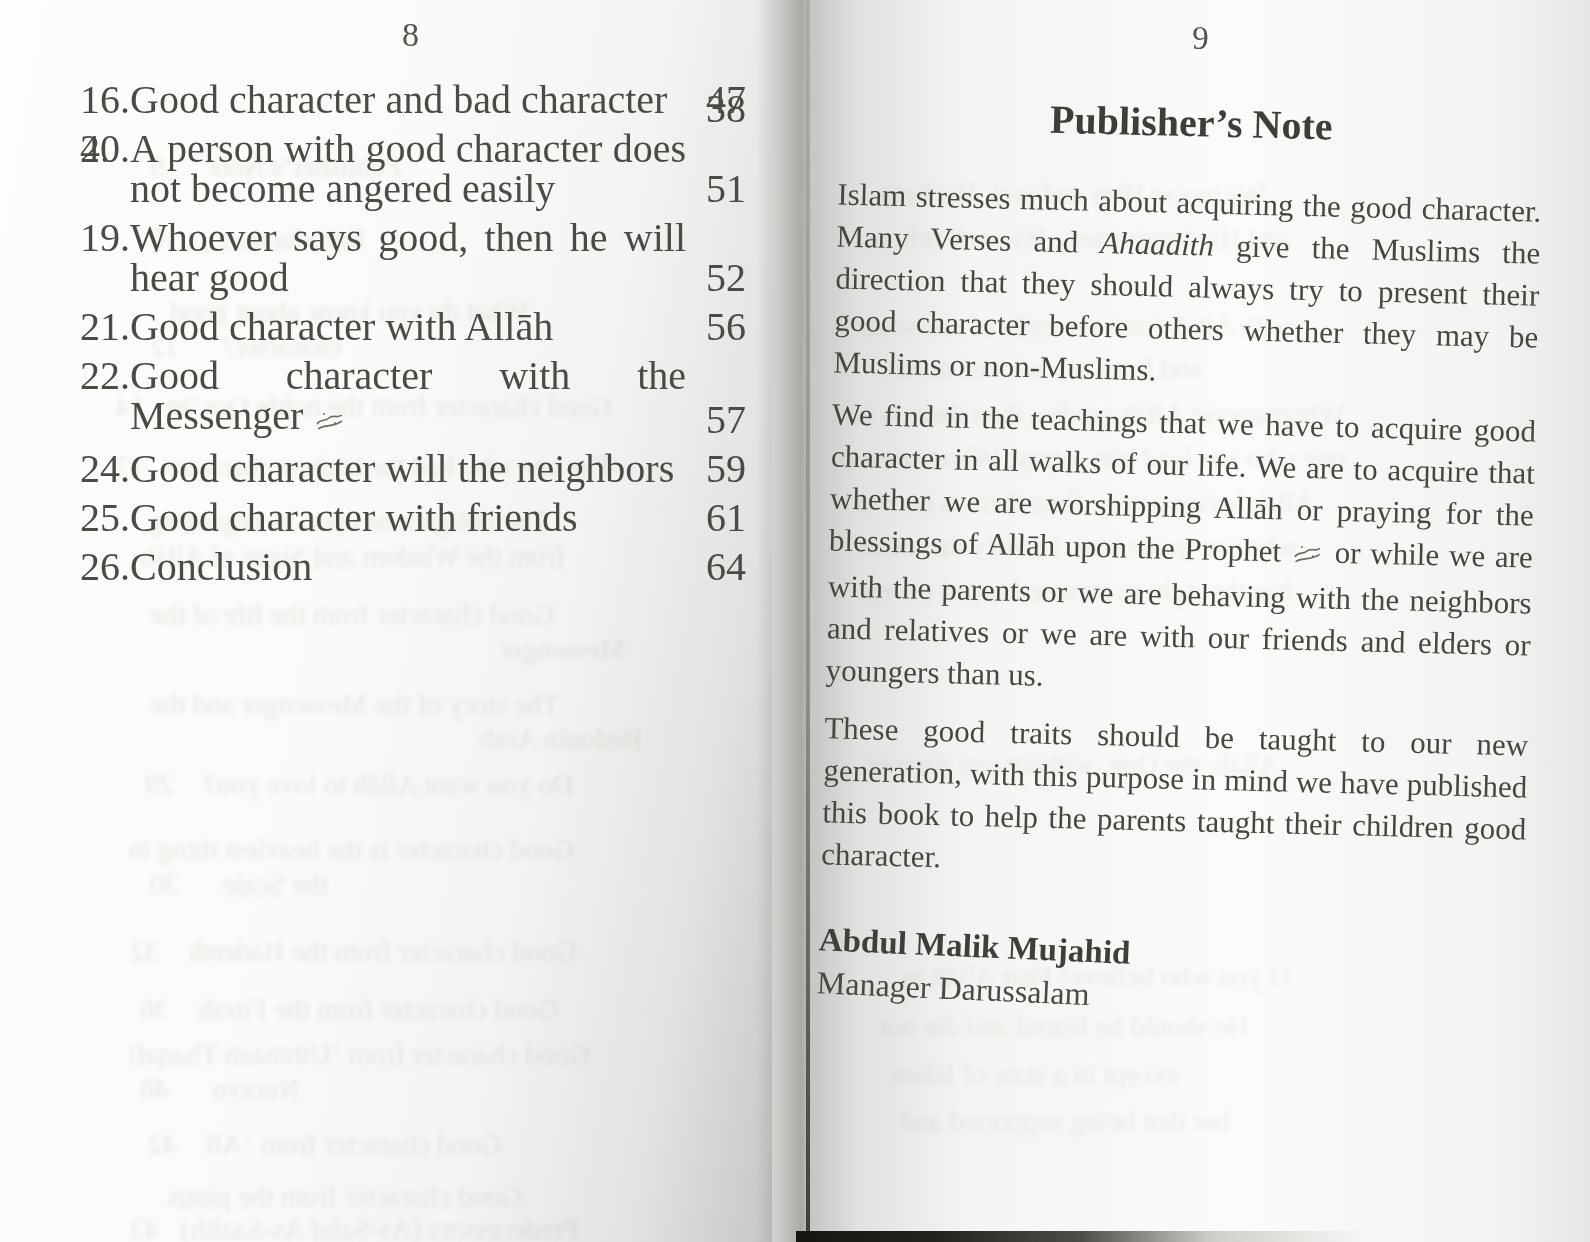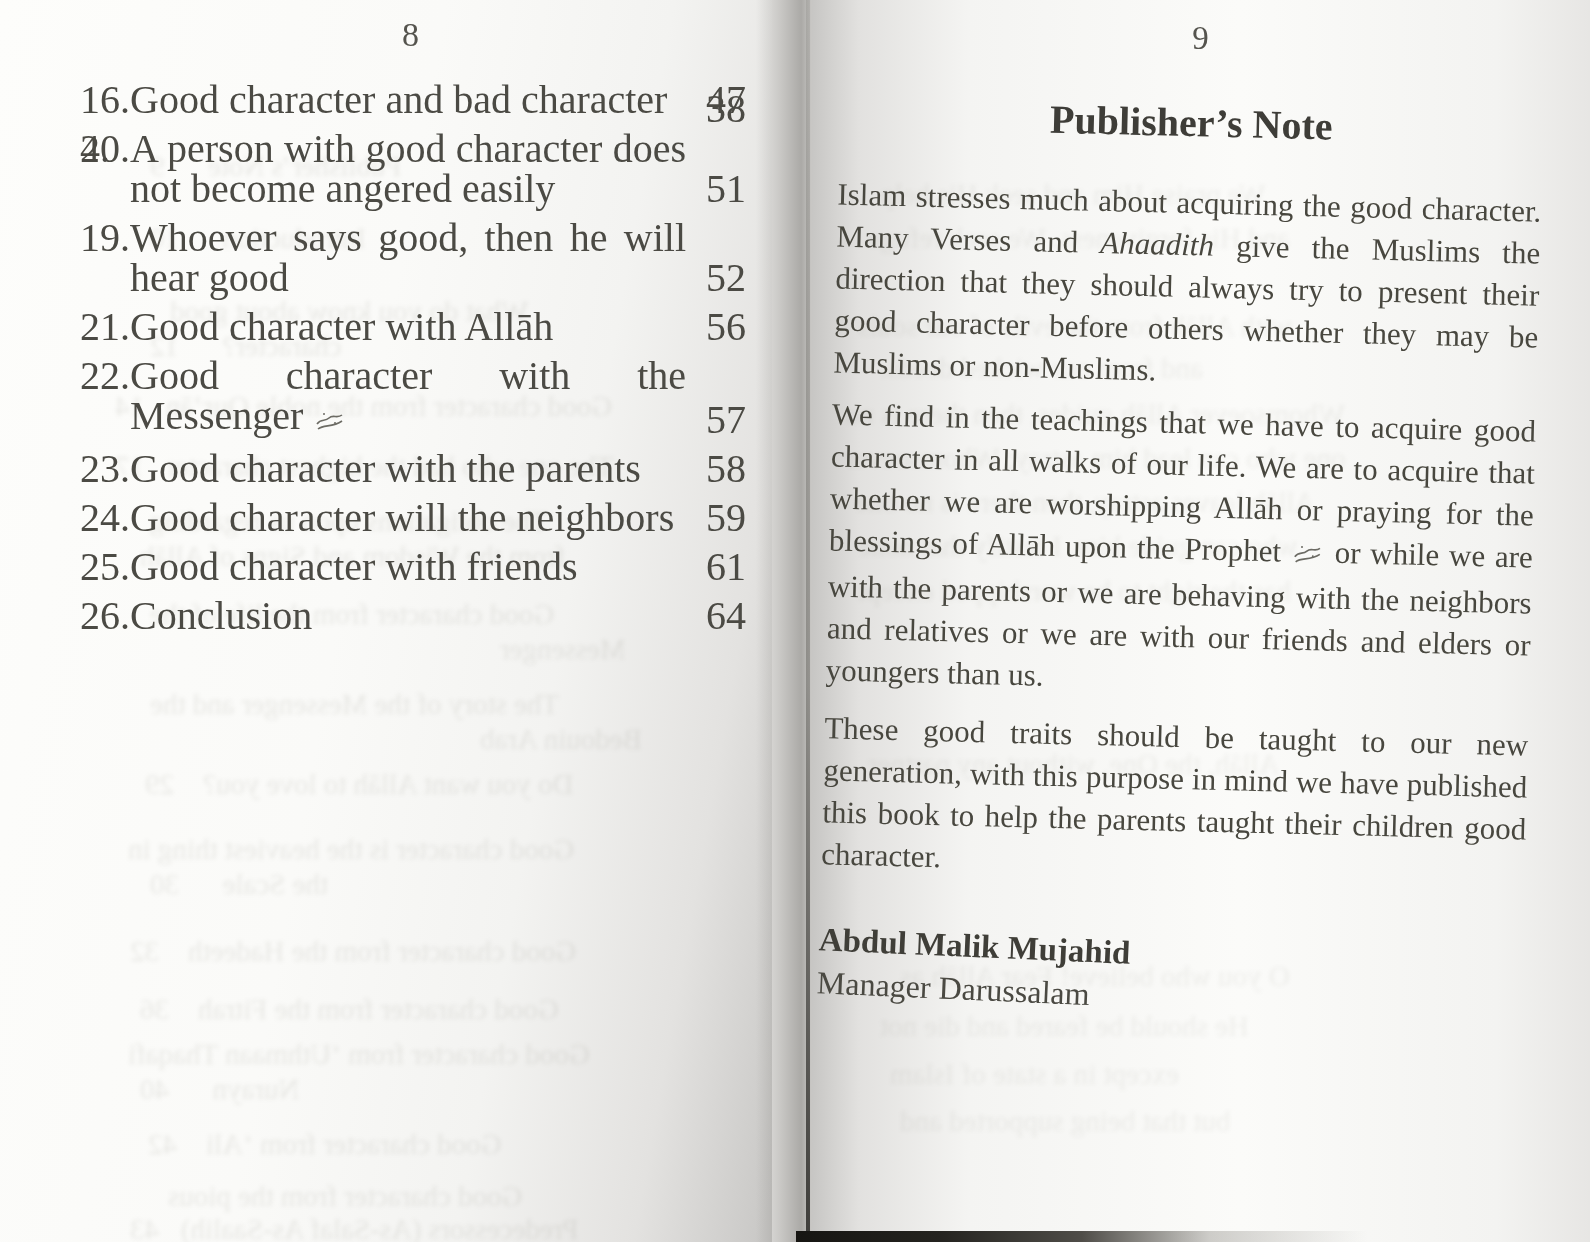--- a/index.html
+++ b/index.html
@@ -112,25 +112,20 @@
           <span class="toc-num">22.</span>
           <span class="toc-title">Good character with the Messenger <span class="pbuh"><svg width="30" height="24" viewBox="0 0 30 24" fill="none">
                 <path d="M2 15 C6 9 10 13 14 9 C18 5 22 10 27 6" stroke="#6c6b64" stroke-width="1.6"></path>
                 <path d="M3 20 C9 15 17 19 27 12" stroke="#6c6b64" stroke-width="1.6"></path>
                 <circle cx="9" cy="5" r="1" fill="#6c6b64"></circle>
                 <circle cx="20" cy="14" r="1" fill="#6c6b64"></circle>
               </svg></span></span>
           <span class="toc-page">57</span>
         </li>
         <li class="toc-item">
-          <span class="toc-num">23.</span>
-          <span class="toc-title">Good character with the parents</span>
-          <span class="toc-page">58</span>
-        </li>
-        <li class="toc-item">
           <span class="toc-num">24.</span>
           <span class="toc-title">Good character will the neighbors</span>
           <span class="toc-page">59</span>
         </li>
         <li class="toc-item">
           <span class="toc-num">25.</span>
           <span class="toc-title">Good character with friends</span>
           <span class="toc-page">61</span>
         </li>
         <li class="toc-item">

